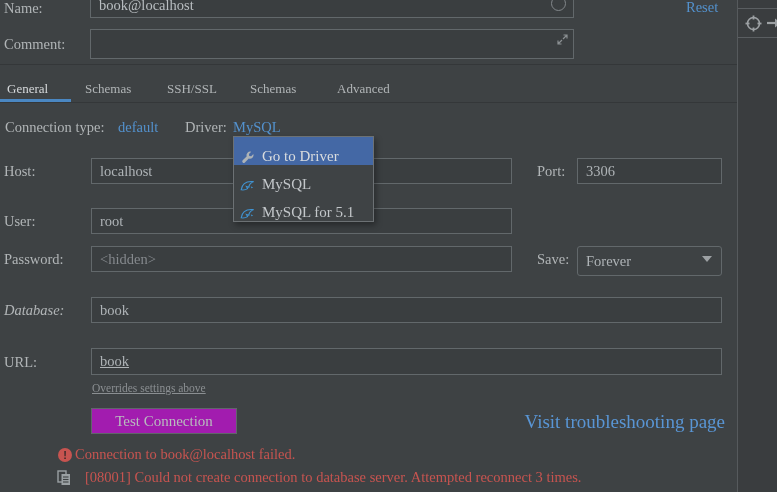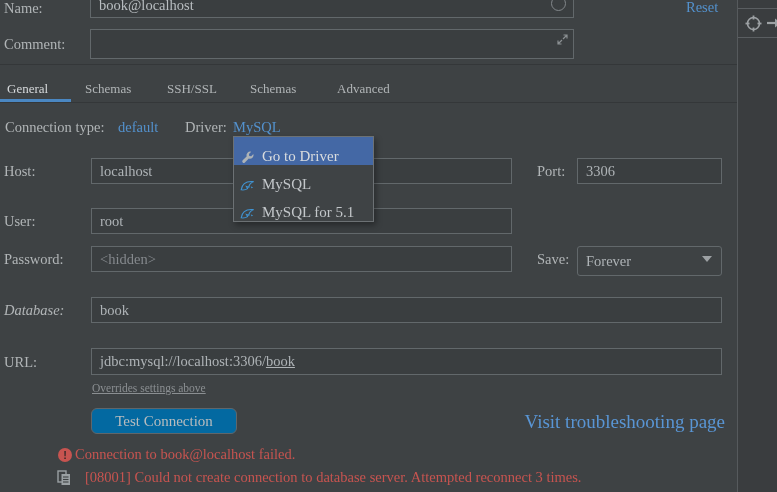--- a/index.html
+++ b/index.html
@@ -25,21 +25,21 @@
     box-shadow:2px 3px 6px rgba(0,0,0,.35);z-index:30;
   }
   .menu-item{
     height:28px;display:flex;align-items:flex-end;gap:7px;padding:0 10px 0 6px;
     color:#c3c7ca;font-size:15px;white-space:nowrap;
   }
   .menu-item.sel{background:#4468a5;color:#d9dcde;}
   .err-text{color:#c75450;font-size:14.5px;white-space:nowrap;}
   .hint{color:#8b8f92;font-size:11.5px;}
   .btn{
-    background:#0369a1;border:1px solid #60666a;border-radius:6px;box-sizing:border-box;
+    background:#a21caf;border:1px solid #60666a;border-radius:0;box-sizing:border-box;
     color:#b8bcbe;font-size:15px;display:flex;align-items:center;justify-content:center;
     cursor:pointer;
   }
   .combo-arrow{
     width:0;height:0;border-left:5px solid transparent;border-right:5px solid transparent;
     border-top:6px solid #9da1a4;position:absolute;right:9px;top:9px;
   }
   .right-strip{
     left:737px;top:0;width:40px;height:492px;background:#3a3d3f;
     border-left:1px solid #565a5d;box-sizing:border-box;
@@ -138,21 +138,20 @@
   <span class="combo-arrow"></span>
 </div>
 
 <span class="abs lbl" style="left:4px;top:302px;font-style:italic;">Database:</span>
 <div class="abs field" style="left:91px;top:297px;width:631px;height:26px;">
   <span>book</span>
 </div>
 
 <span class="abs lbl" style="left:4px;top:354px;">URL:</span>
 <div class="abs field" style="left:91px;top:348px;width:631px;height:27px;">
-  <span>jdbc:mysql://localhost:3306/</span>
     <span class="underlined">book</span>
 </div>
 <span class="abs hint" style="left:92px;top:382px;text-decoration:underline;">Overrides settings above</span>
 
 <div class="abs btn" style="left:91px;top:408px;width:146px;height:26px;">Test Connection</div>
 <span class="abs link" style="right:52px;top:411px;font-size:19px;">Visit troubleshooting page</span>
 
 <div class="abs err-badge" style="left:58px;top:448px;">!</div>
 <span class="abs err-text" style="left:75px;top:446px;">Connection to book@localhost failed.</span>
 

